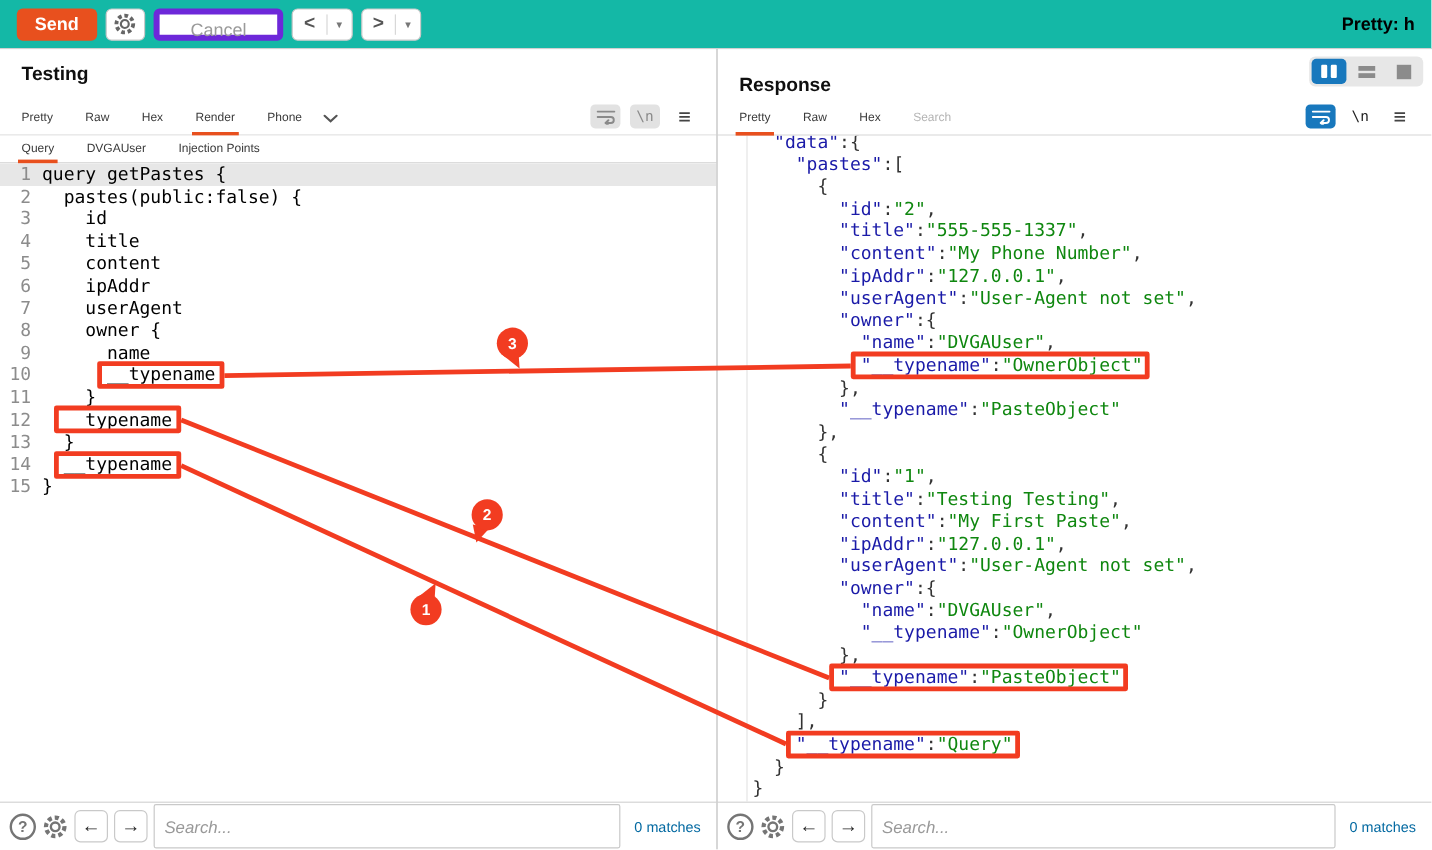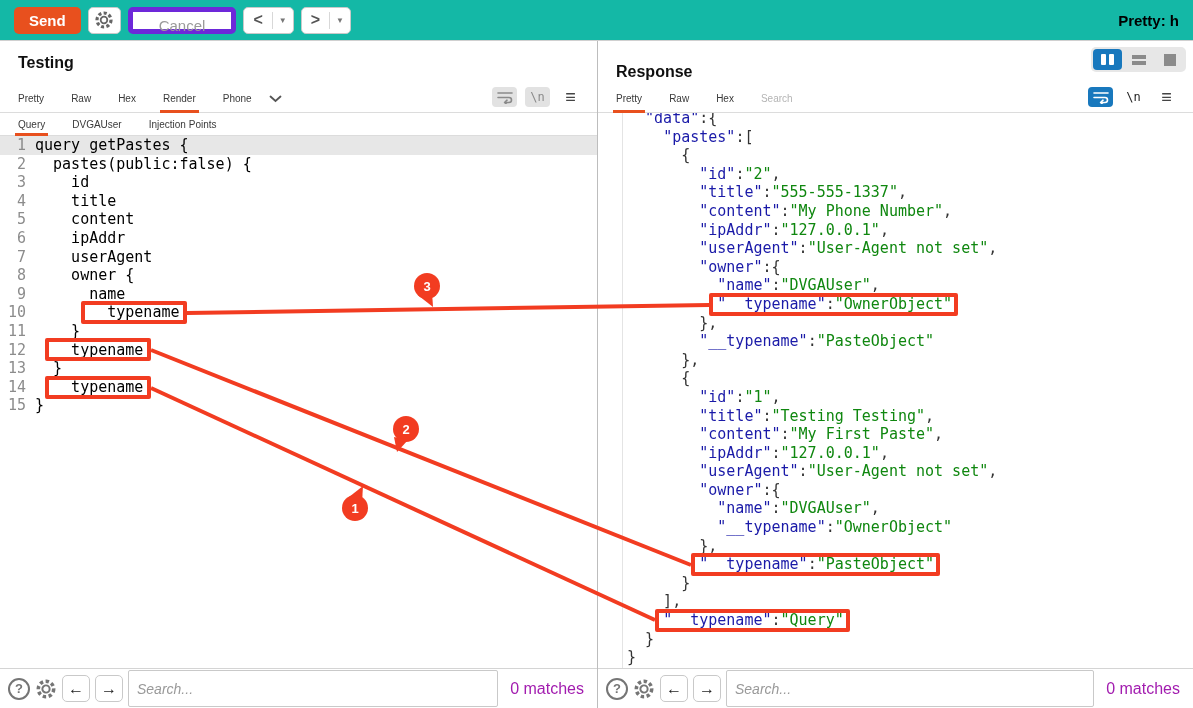--- a/index.html
+++ b/index.html
@@ -108,21 +108,21 @@
   .gear-wrap { display:flex; align-items:center; color:#757575; }
   .nav-btn {
     width:28px; height:27px; border:1px solid #c9c9c9; border-radius:5px; background:#fff;
     display:flex; align-items:center; justify-content:center; font-size:16px; color:#222; padding:0;
   }
   .search-input {
     flex:1; height:37px; border:1px solid #c9c9c9; border-radius:2px; padding:0 8px;
     font-size:14px; font-family:"Liberation Sans", sans-serif; color:#222; min-width:40px;
   }
   .search-input::placeholder { font-style:italic; color:#999; }
-  .matches { font-size:16px; color:#a21caf; margin-left:7px; margin-right:3px; white-space:nowrap; }
+  .matches { font-size:12px; color:#0369a1; margin-left:7px; margin-right:3px; white-space:nowrap; }
 
   
   #annotation-boxes { position:absolute; inset:0; pointer-events:none; z-index:4; }
   .abox { position:absolute; border:4px solid #f23c21; border-radius:2px; background:transparent; }
   #overlay { position:absolute; inset:0; pointer-events:none; z-index:5; }
   .pin-num { fill:#fff; font-family:"Liberation Sans", sans-serif; font-size:13px; font-weight:bold; text-anchor:middle; }
 </style>
 </head>
 <body>
 

